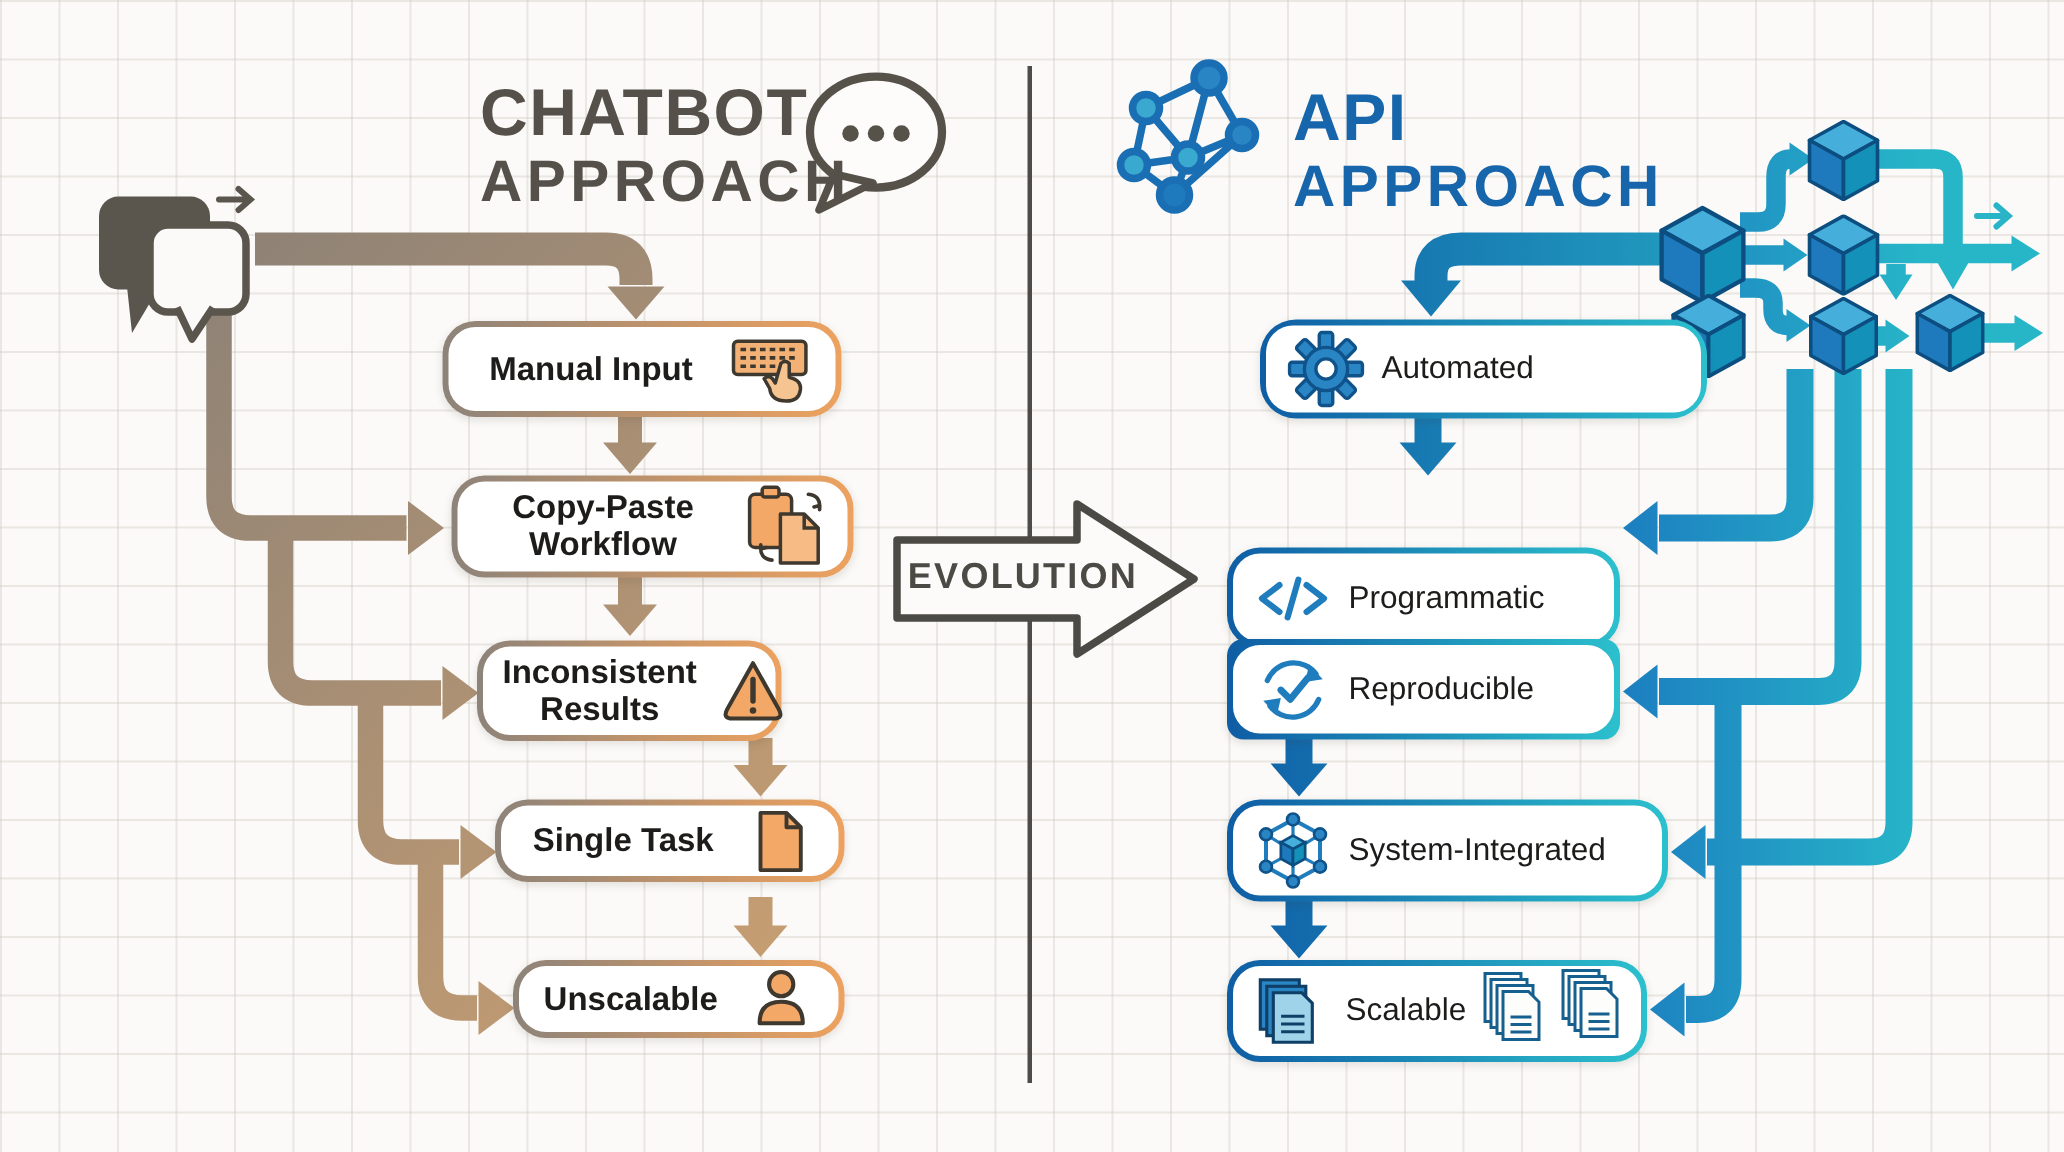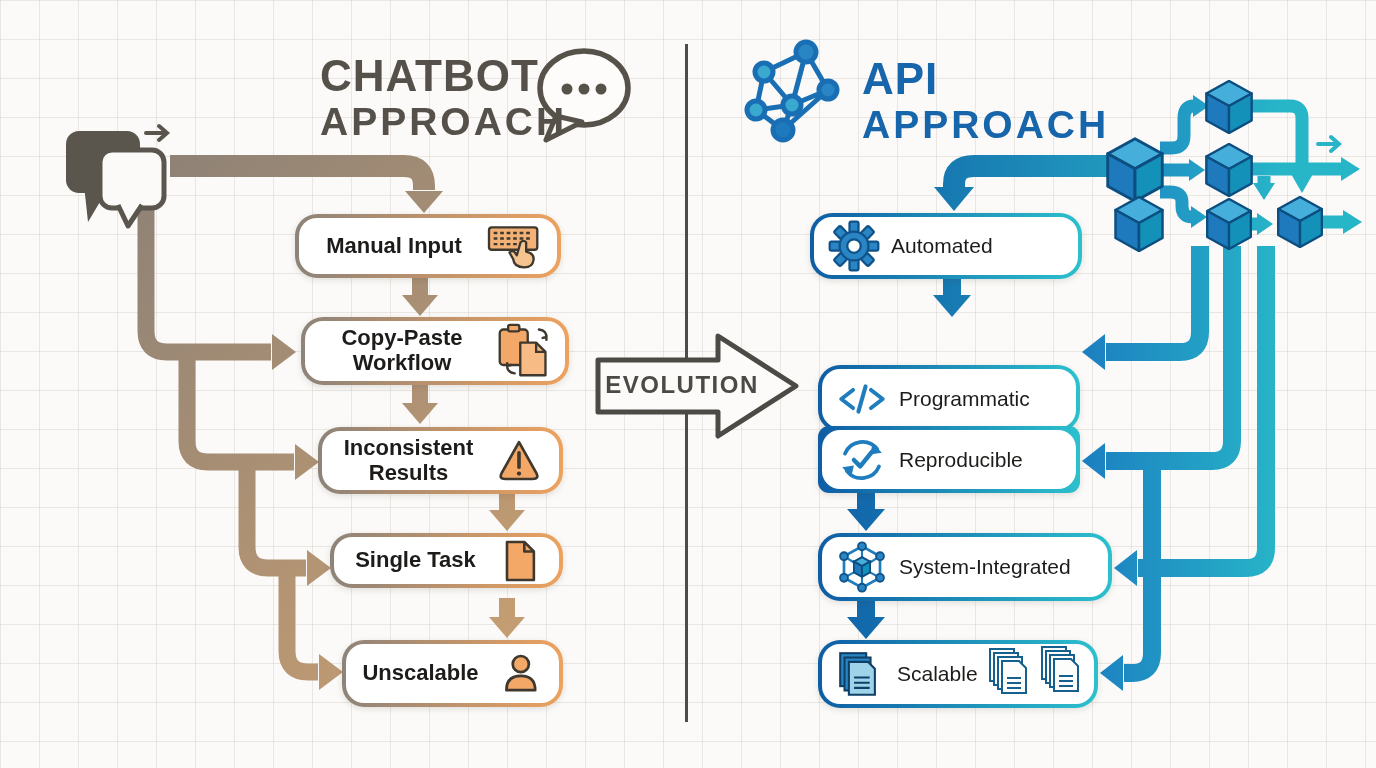--- a/index.html
+++ b/index.html
@@ -195,52 +195,52 @@
         <rect x="-26" y="-22" width="30" height="38" rx="4" fill="#f3a868" stroke="#3e382f" stroke-width="2.5"></rect>
         <rect x="-17" y="-27" width="12" height="7" rx="2" fill="#f3a868" stroke="#3e382f" stroke-width="2.5"></rect>
         <path d="M -4 -8 H 13 L 23 2 V 27 H -4 Z" fill="#f7bc85" stroke="#3e382f" stroke-width="2.5" stroke-linejoin="round"></path>
         <path d="M 13 -8 V 2 H 23" fill="none" stroke="#3e382f" stroke-width="2.5"></path>
         <path d="M 16 -22 q 9 1 8 10 M 24 -14 l 0 3 m 0 -3 l -4 1" fill="none" stroke="#3e382f" stroke-width="2.6" stroke-linecap="round"></path>
         <path d="M -10 25 q -9 -1 -8 -10 M -18 17 l 0 -3 m 0 3 l 4 -1" fill="none" stroke="#3e382f" stroke-width="2.6" stroke-linecap="round"></path>
       </svg>
     </div>
   </div>
 
-  <div class="box lbox" style="left:318px;top:427px;width:245px;height:67px;">
+  <div class="box lbox" style="left:318px;top:427px;width:203px;height:67px;">
     <div class="box-inner">
       <span class="blabel">Inconsistent Results</span>
       <svg class="icn" width="54" height="54" viewBox="-30 -30 60 60">
         <path d="M 0 -21 L 19 13 Q 23 20 15 20 L -15 20 Q -23 20 -19 13 Z" fill="#f3a868" stroke="#3e382f" stroke-width="3" stroke-linejoin="round"></path>
         <line x1="0" y1="-9" x2="0" y2="7" stroke="#3e382f" stroke-width="4" stroke-linecap="round"></line>
         <circle cx="0" cy="14" r="2.4" fill="#3e382f"></circle>
       </svg>
     </div>
   </div>
 
   <div class="box lbox" style="left:330px;top:533px;width:233px;height:55px;">
     <div class="box-inner">
       <span class="blabel">Single Task</span>
       <svg class="icn" width="52" height="56" viewBox="-30 -30 60 60">
         <path d="M -15 -22 L 5 -22 L 16 -11 L 16 22 L -15 22 Z" fill="#f3a868" stroke="#3e382f" stroke-width="3" stroke-linejoin="round"></path>
         <path d="M 5 -22 L 5 -11 L 16 -11" fill="none" stroke="#3e382f" stroke-width="3" stroke-linejoin="round"></path>
       </svg>
     </div>
   </div>
 
-  <div class="box lbox" style="left:342px;top:640px;width:221px;height:67px;">
+  <div class="box lbox" style="left:342px;top:640px;width:221px;height:52px;">
     <div class="box-inner">
       <span class="blabel">Unscalable</span>
       <svg class="icn" width="54" height="54" viewBox="-30 -30 60 60">
         <circle cx="2" cy="-11" r="9" fill="#f3a868" stroke="#3e382f" stroke-width="3"></circle>
         <path d="M -14 18 Q -14 2 2 2 Q 18 2 18 18 Z" fill="#f3a868" stroke="#3e382f" stroke-width="3" stroke-linejoin="round"></path>
       </svg>
     </div>
   </div>
 
-  <div class="box rbox" style="left:810px;top:213px;width:272px;height:66px;">
+  <div class="box rbox" style="left:840px;top:213px;width:298px;height:66px;border-radius:24px;">
     <div class="box-inner">
       <svg class="icn" width="54" height="54" viewBox="-30 -30 60 60">
         <g fill="#2a85c4" stroke="#0f538a" stroke-width="2.5">
           <rect x="-5" y="-27" width="10" height="12" rx="2"></rect>
           <rect x="-5" y="-27" width="10" height="12" rx="2" transform="rotate(45)"></rect>
           <rect x="-5" y="-27" width="10" height="12" rx="2" transform="rotate(90)"></rect>
           <rect x="-5" y="-27" width="10" height="12" rx="2" transform="rotate(135)"></rect>
           <rect x="-5" y="-27" width="10" height="12" rx="2" transform="rotate(180)"></rect>
           <rect x="-5" y="-27" width="10" height="12" rx="2" transform="rotate(225)"></rect>
           <rect x="-5" y="-27" width="10" height="12" rx="2" transform="rotate(270)"></rect>

